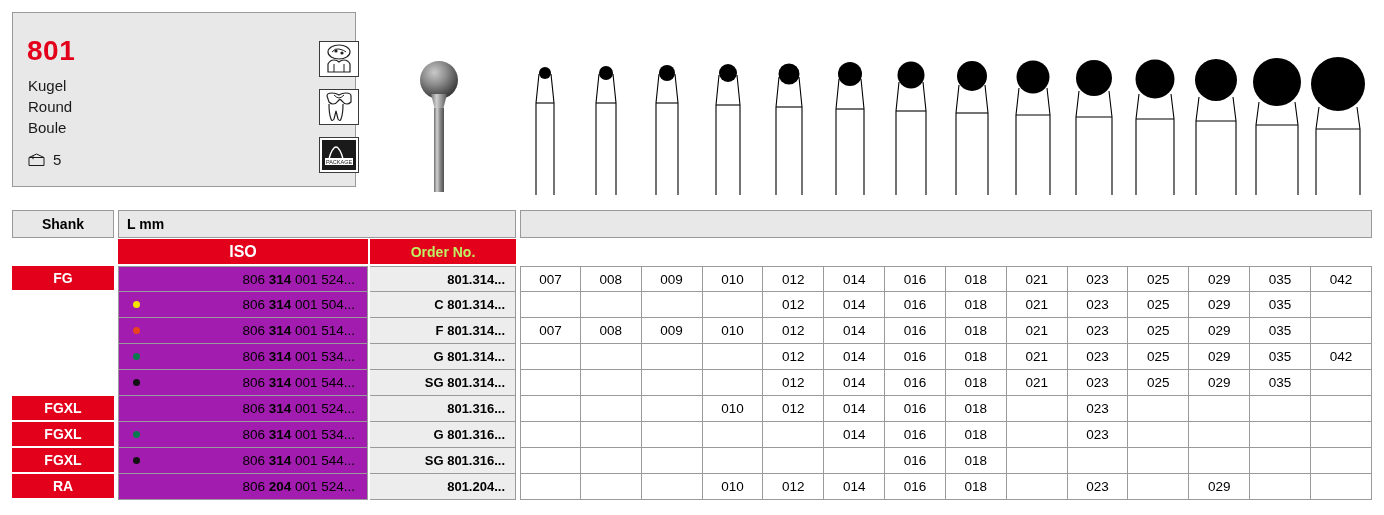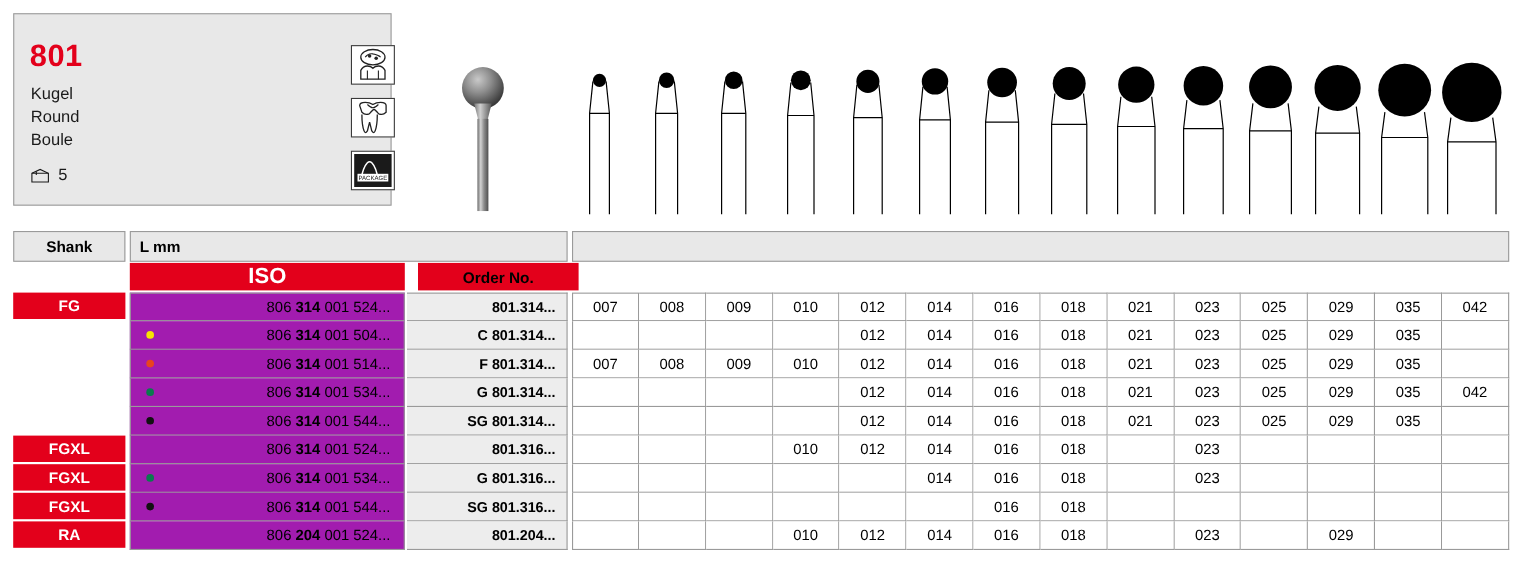--- a/index.html
+++ b/index.html
@@ -157,29 +157,29 @@
     left: 0; top: 0;
     width: 102px; height: 25px;
   }
   .cell-iso-hdr {
     position: absolute;
     left: 106px; top: 0;
     width: 250px; height: 25px;
     background: #e3001b;
     color: #fff;
     display:flex; align-items:center; justify-content:center;
-    font-size: 20px; font-weight: bold;
+    font-size: 16px; font-weight: bold;
     box-sizing: border-box;
   }
   .cell-order-hdr {
     position: absolute;
-    left: 368px; top: 0;
+    left: 358px; top: 0;
     width: 146px; height: 25px;
     background: #e3001b;
-    color: #000000;
+    color: #bef264;
     display:flex; align-items:center; justify-content:center;
     font-size: 14px; font-weight: bold;
     box-sizing: border-box;
   }
 
   
   .data-rows {
     position: relative;
     margin-top: 2px;
   }

